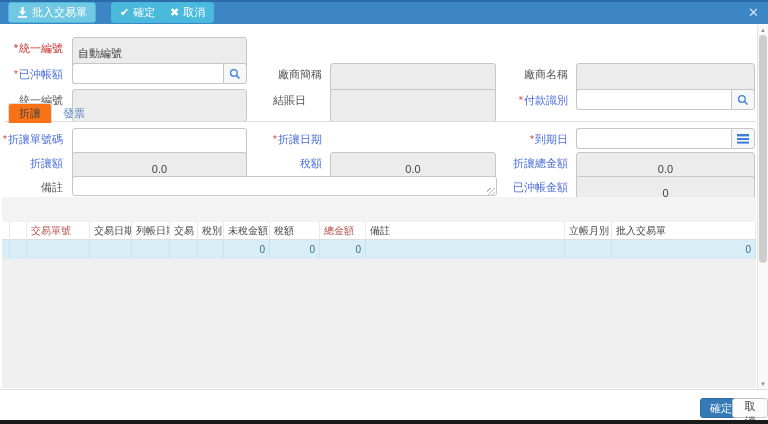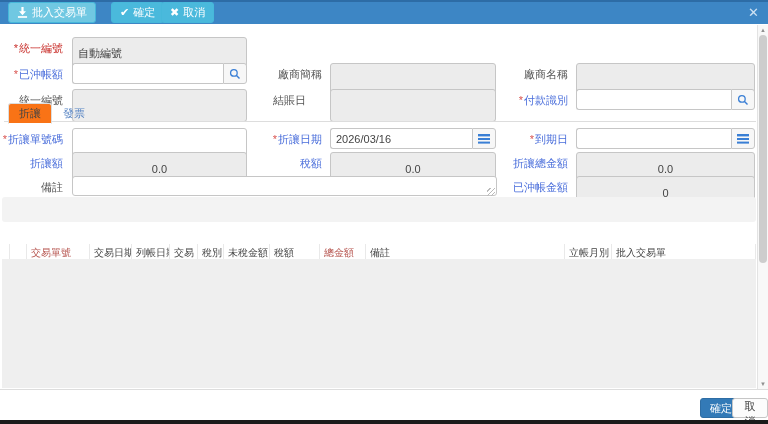--- a/index.html
+++ b/index.html
@@ -28,21 +28,21 @@
   .tab.active{background:#f97316;border-color:#ddd;border-bottom-color:#fff;border-radius:3px 3px 0 0;color:#444;position:relative;z-index:2;}
   .tab.inactive{color:#5b87c5;cursor:pointer;}
   .tabline{position:absolute;left:4px;top:121px;width:752px;border-top:1px solid #ddd;}
   .ta{position:absolute;border:1px solid #c6c6c6;border-radius:3px;background:#fff;resize:none;
       font-family:inherit;font-size:11px;padding:1px 4px;}
   .rsz{position:absolute;width:8px;height:8px;background:
        repeating-linear-gradient(135deg,transparent 0 2px,#bbb 2px 3px);}
   .toolbar{position:absolute;left:2px;top:197px;width:754px;height:25px;background:#f3f3f3;border-radius:3px;}
   .tbtn{position:absolute;top:2px;height:21px;border:1px solid #46b8da;border-radius:3px;color:#fff;
        font-family:inherit;font-size:11px;display:flex;align-items:center;gap:4px;padding:0 8px;cursor:pointer;}
-  .grid{position:absolute;left:2px;width:754px;display:flex;margin-top:22px;}
+  .grid{position:absolute;left:2px;width:754px;display:flex;}
   .hc{height:18px;line-height:18px;border-right:1px solid #e9e9e9;border-bottom:1px solid #ddd;
       padding:0 0 0 4px;box-sizing:border-box;color:#444;font-size:10px;white-space:nowrap;overflow:hidden;}
   .hc.red{color:#b5524c;}
   .sc{height:19px;line-height:19px;border-right:1px solid #c9e2f0;padding:0 4px 0 4px;
       box-sizing:border-box;background:#d9edf7;color:#31708f;font-size:10px;}
   .sc.num{text-align:right;}
   .gridbody{position:absolute;left:2px;top:259px;width:754px;height:129px;background:#efefef;}
   .sb{position:absolute;left:757px;top:25px;width:10px;height:364px;background:#f8f8f8;border-left:1px solid #e3e3e3;}
   .sb .thumb{position:absolute;left:1px;top:10px;width:8px;height:228px;background:#cdcdcd;border-radius:4px;}
   .sb .arr{position:absolute;left:0;width:10px;text-align:center;font-size:6px;color:#909090;}
@@ -104,30 +104,20 @@
   <div class="tabbar">
     <div class="tab active">折讓</div>
     <div class="tab inactive">發票</div>
   </div>
   <div class="tabline"></div>
 
   <label class="lbl lbl-blue" style="left:0;top:132px;width:63px"><span class="req">*</span><span>折讓單號碼</span></label>
   <input class="fld wht" style="left: 72px; top: 128px; width: 163px;" value="">
 
   <label class="lbl lbl-blue" style="left:230px;top:132px;width:92px"><span class="req">*</span><span>折讓日期</span></label>
-  <div class="grp" style="left:330px;top:128px;width:166px">
-    <input class="gfld" value="2026/03/16" style="">
-    <button class="addon">
-      <svg width="12" height="10" viewBox="0 0 12 10">
-          <rect x="0" y="0" width="12" height="2.4" fill="#3a7fd5"></rect>
-          <rect x="0" y="4" width="12" height="2" fill="#3a7fd5"></rect>
-          <rect x="0" y="7.6" width="12" height="2" fill="#3a7fd5"></rect>
-        </svg>
-    </button>
-  </div>
 
   <label class="lbl lbl-blue" style="left:460px;top:132px;width:108px"><span class="req">*</span><span>到期日</span></label>
   <div class="grp" style="left:576px;top:128px;width:179px">
     <input class="gfld" value="" style="">
     <button class="addon">
       <svg width="12" height="10" viewBox="0 0 12 10">
           <rect x="0" y="0" width="12" height="2.4" fill="#3a7fd5"></rect>
           <rect x="0" y="4" width="12" height="2" fill="#3a7fd5"></rect>
           <rect x="0" y="7.6" width="12" height="2" fill="#3a7fd5"></rect>
         </svg>

